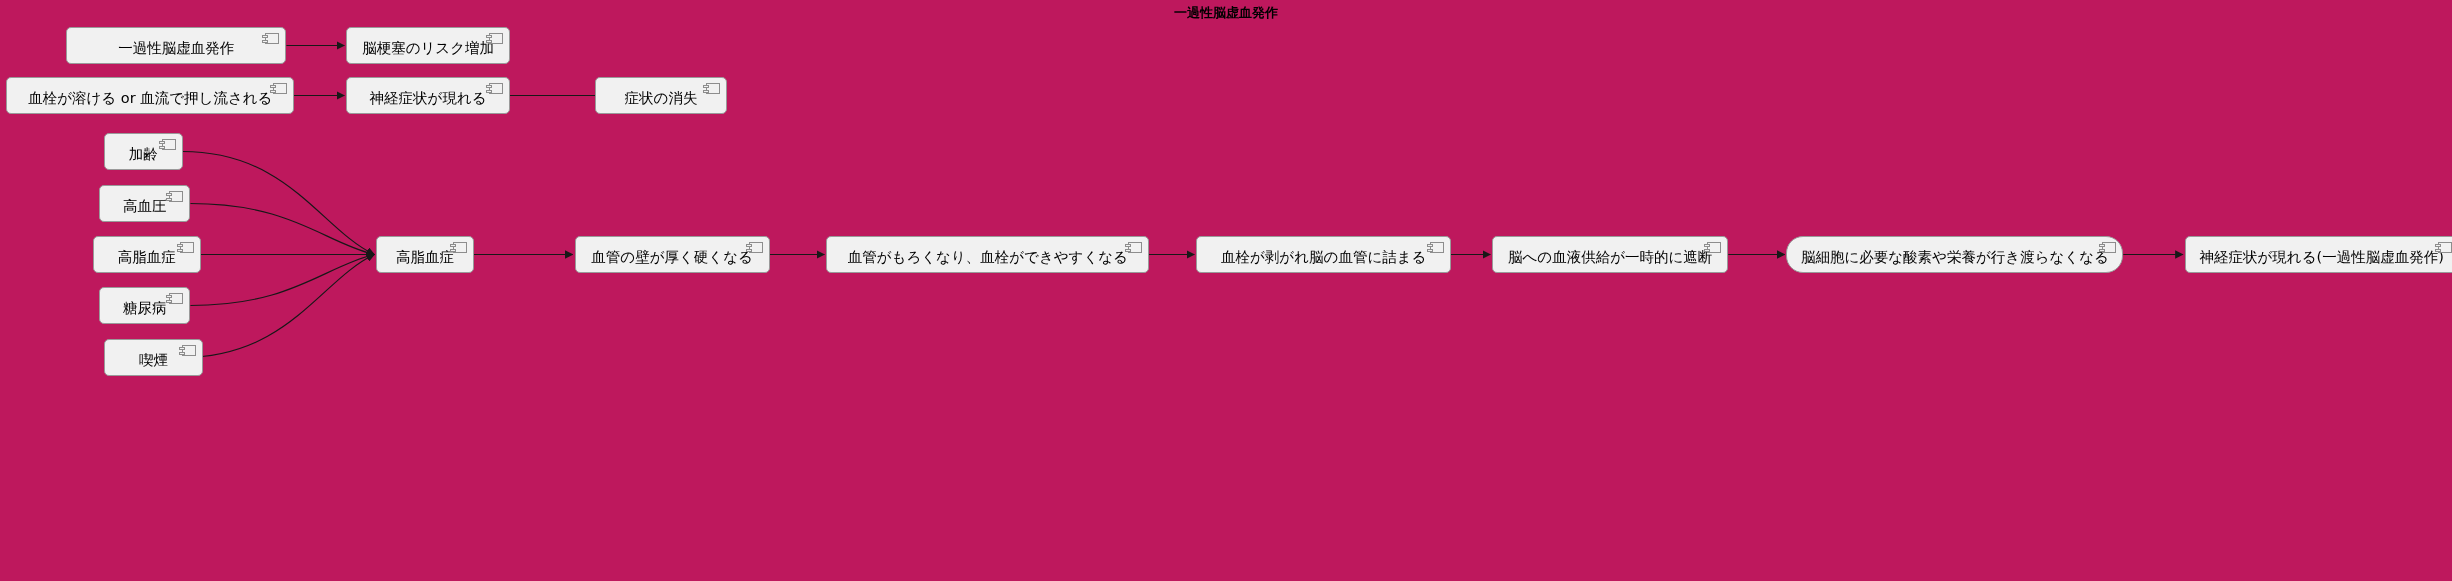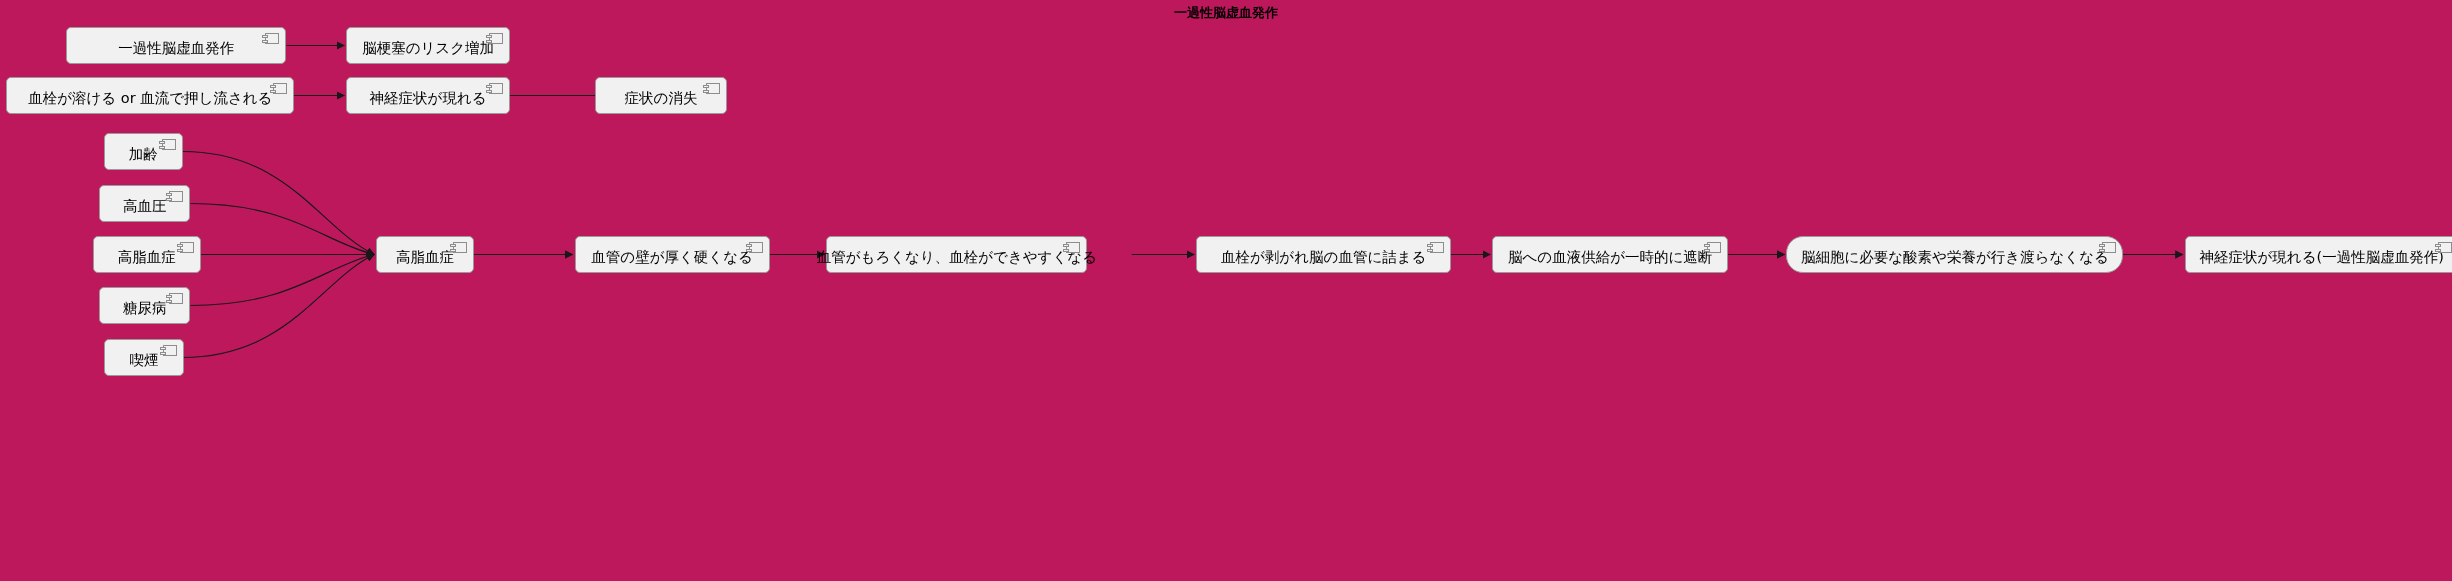--- a/index.html
+++ b/index.html
@@ -187,21 +187,21 @@
         </span>
       </div>
       <div class="node" style="left: 99.162px; top: 287px; width: 91.292px; height: 37px;">
         <span class="label">糖尿病</span>
         <span class="comp-icon">
           <span class="body"></span>
           <span class="tab tab1"></span>
           <span class="tab tab2"></span>
         </span>
       </div>
-      <div class="node" style="left: 103.884px; top: 339px; width: 80px; height: 37px;">
+      <div class="node" style="left: 103.884px; top: 339px; width: 99px; height: 37px;">
         <span class="label">喫煙</span>
         <span class="comp-icon">
           <span class="body"></span>
           <span class="tab tab1"></span>
           <span class="tab tab2"></span>
         </span>
       </div>
       <div class="node" style="left: 376.186px; top: 236px; width: 97.588px; height: 37px;">
         <span class="label">高脂血症</span>
         <span class="comp-icon">
@@ -211,21 +211,21 @@
         </span>
       </div>
       <div class="node" style="left: 574.51px; top: 236px; width: 195.176px; height: 37px;">
         <span class="label">血管の壁が厚く硬くなる</span>
         <span class="comp-icon">
           <span class="body"></span>
           <span class="tab tab1"></span>
           <span class="tab tab2"></span>
         </span>
       </div>
-      <div class="node" style="left: 826.35px; top: 236px; width: 261px; height: 37px;">
+      <div class="node" style="left: 826.35px; top: 236px; width: 323px; height: 37px;">
         <span class="label">血管がもろくなり、血栓ができやすくなる</span>
         <span class="comp-icon">
           <span class="body"></span>
           <span class="tab tab1"></span>
           <span class="tab tab2"></span>
         </span>
       </div>
       <div class="node" style="left: 1196.24px; top: 236px; width: 255px; height: 37px;">
         <span class="label">血栓が剥がれ脳の血管に詰まる</span>
         <span class="comp-icon">

